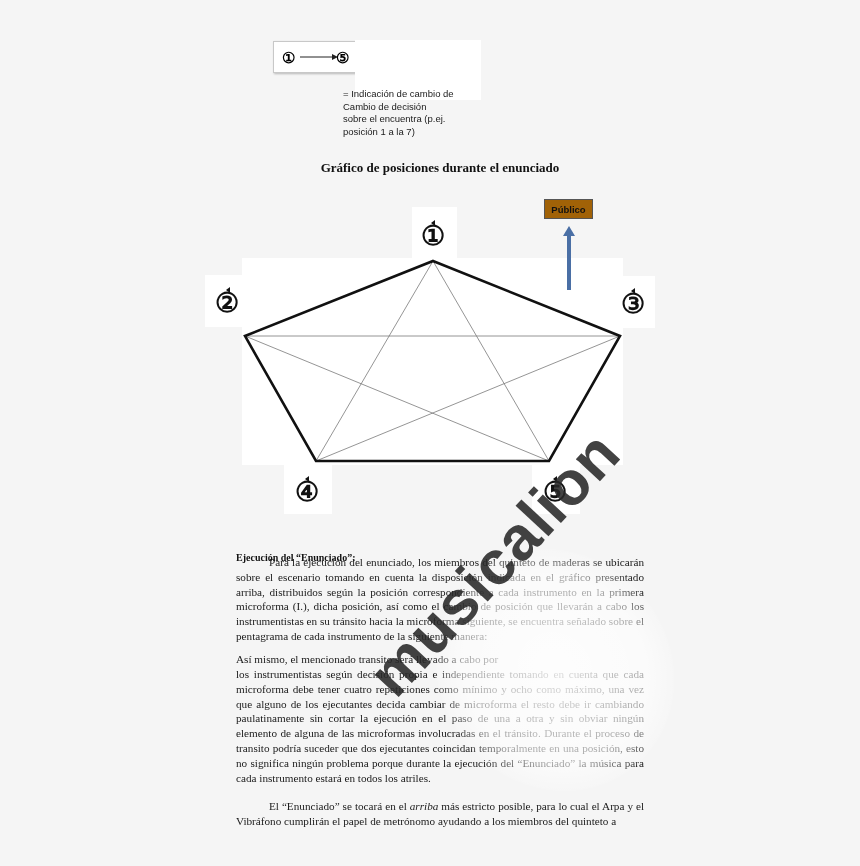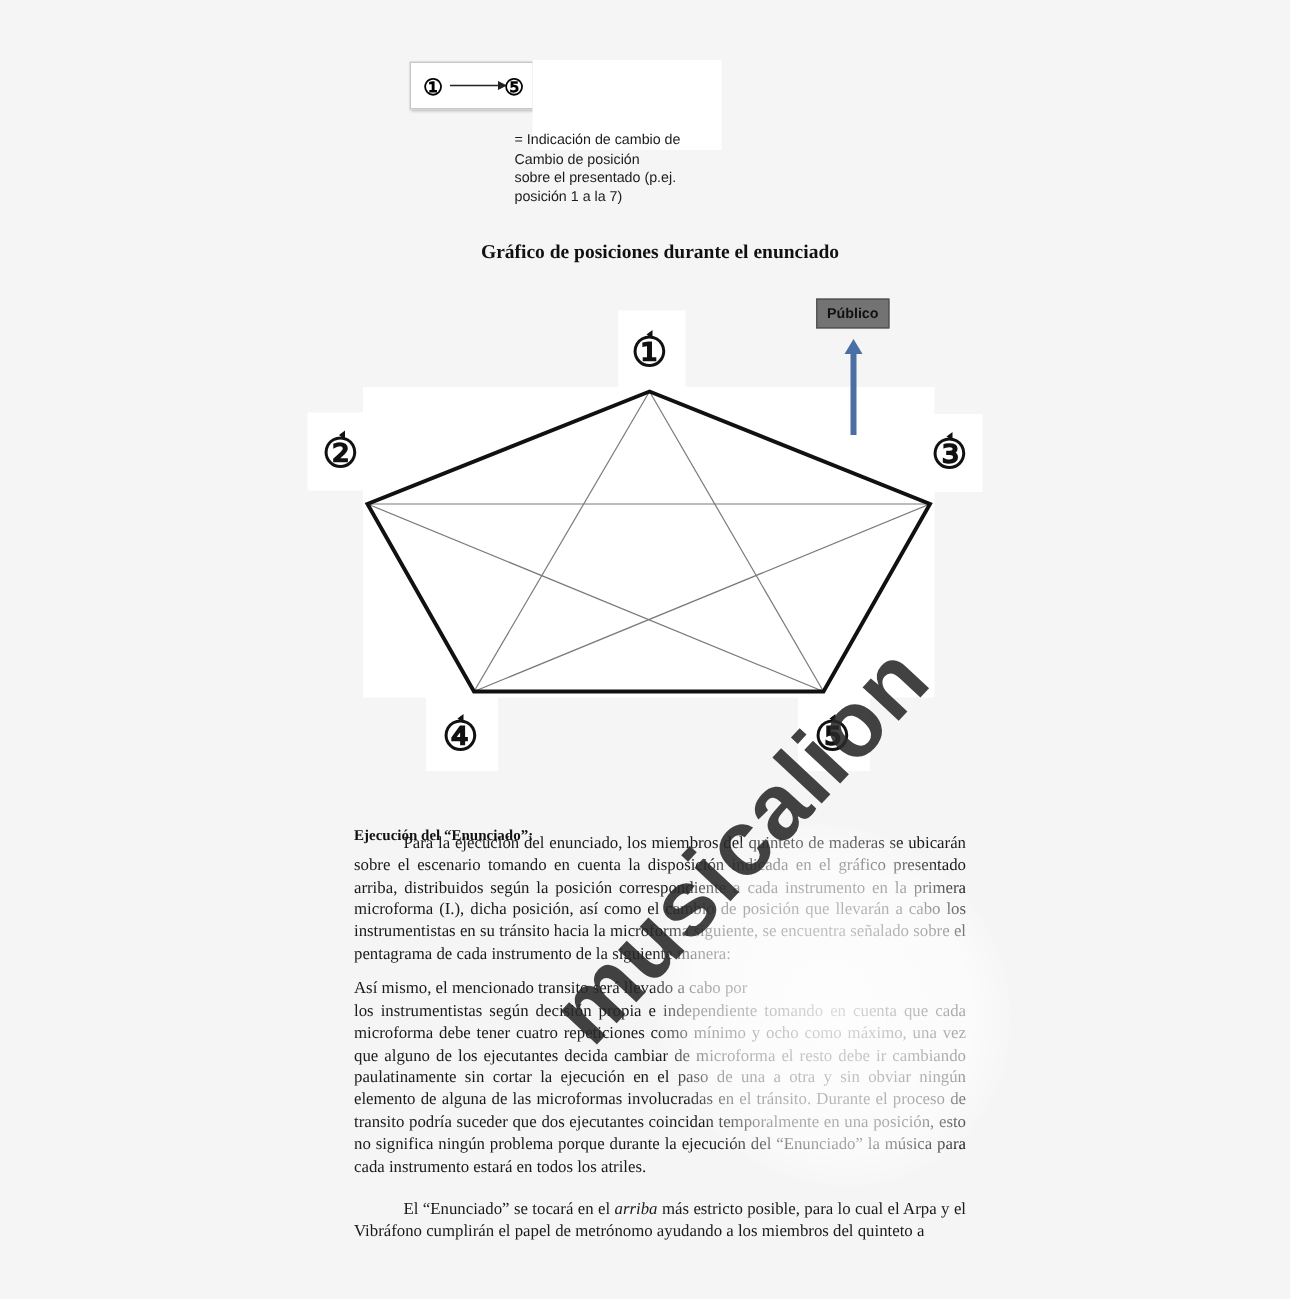--- a/index.html
+++ b/index.html
@@ -28,21 +28,21 @@
     font-size: 9.5px; line-height: 12.5px; color: #1a1a1a; margin-top: 44px;
   }
 
   .chart-title {
     left: 0; top: 160px; width: 880px; text-align: center;
     font-weight: bold; font-size: 13px;
   }
 
   .publico {
     left: 544px; top: 199px; width: 49px; height: 20px;
-    background: #737373; border: 1px solid #555;
+    background: #a16207; border: 1px solid #555;
     font-family: "Liberation Sans", "DejaVu Sans", sans-serif;
     font-weight: bold; font-size: 9.5px;
     display: flex; align-items: center; justify-content: center;
     box-sizing: border-box;
   }
 
   .pos-label {
     font-family: "DejaVu Serif", serif;
     font-weight: bold; font-size: 27px;
     display: flex; align-items: center; justify-content: center;
@@ -85,22 +85,22 @@
   <svg width="81" height="30">
     <text x="8" y="21" font-family="DejaVu Serif, serif" font-size="15" font-weight="bold">①</text>
     <line x1="26" y1="15" x2="58" y2="15" stroke="#222" stroke-width="1"></line>
     <polygon points="58,12 64,15 58,18" fill="#222"></polygon>
     <text x="62" y="21" font-family="DejaVu Serif, serif" font-size="15" font-weight="bold">⑤</text>
   </svg>
 </div>
 <div class="abs white legend-text-bg"></div>
 <div class="abs legend-text">
   <div>= Indicación de cambio de</div>
-  <div>Cambio de posición</div>
-  <div>sobre el presentado (p.ej.</div>
+  <div>Cambio de decisión</div>
+  <div>sobre el encuentra (p.ej.</div>
   <div>posición 1 a la 7)</div>
 </div>
 
 <div class="abs chart-title">Gráfico de posiciones durante el enunciado</div>
 
 <div class="abs white" style="left:412px;top:207px;width:45px;height:55px;"></div>
 <div class="abs white" style="left:242px;top:258px;width:381px;height:207px;"></div>
 <div class="abs white" style="left:205px;top:275px;width:40px;height:52px;"></div>
 <div class="abs white" style="left:623px;top:276px;width:32px;height:52px;"></div>
 <div class="abs white" style="left:284px;top:464px;width:48px;height:50px;"></div>

